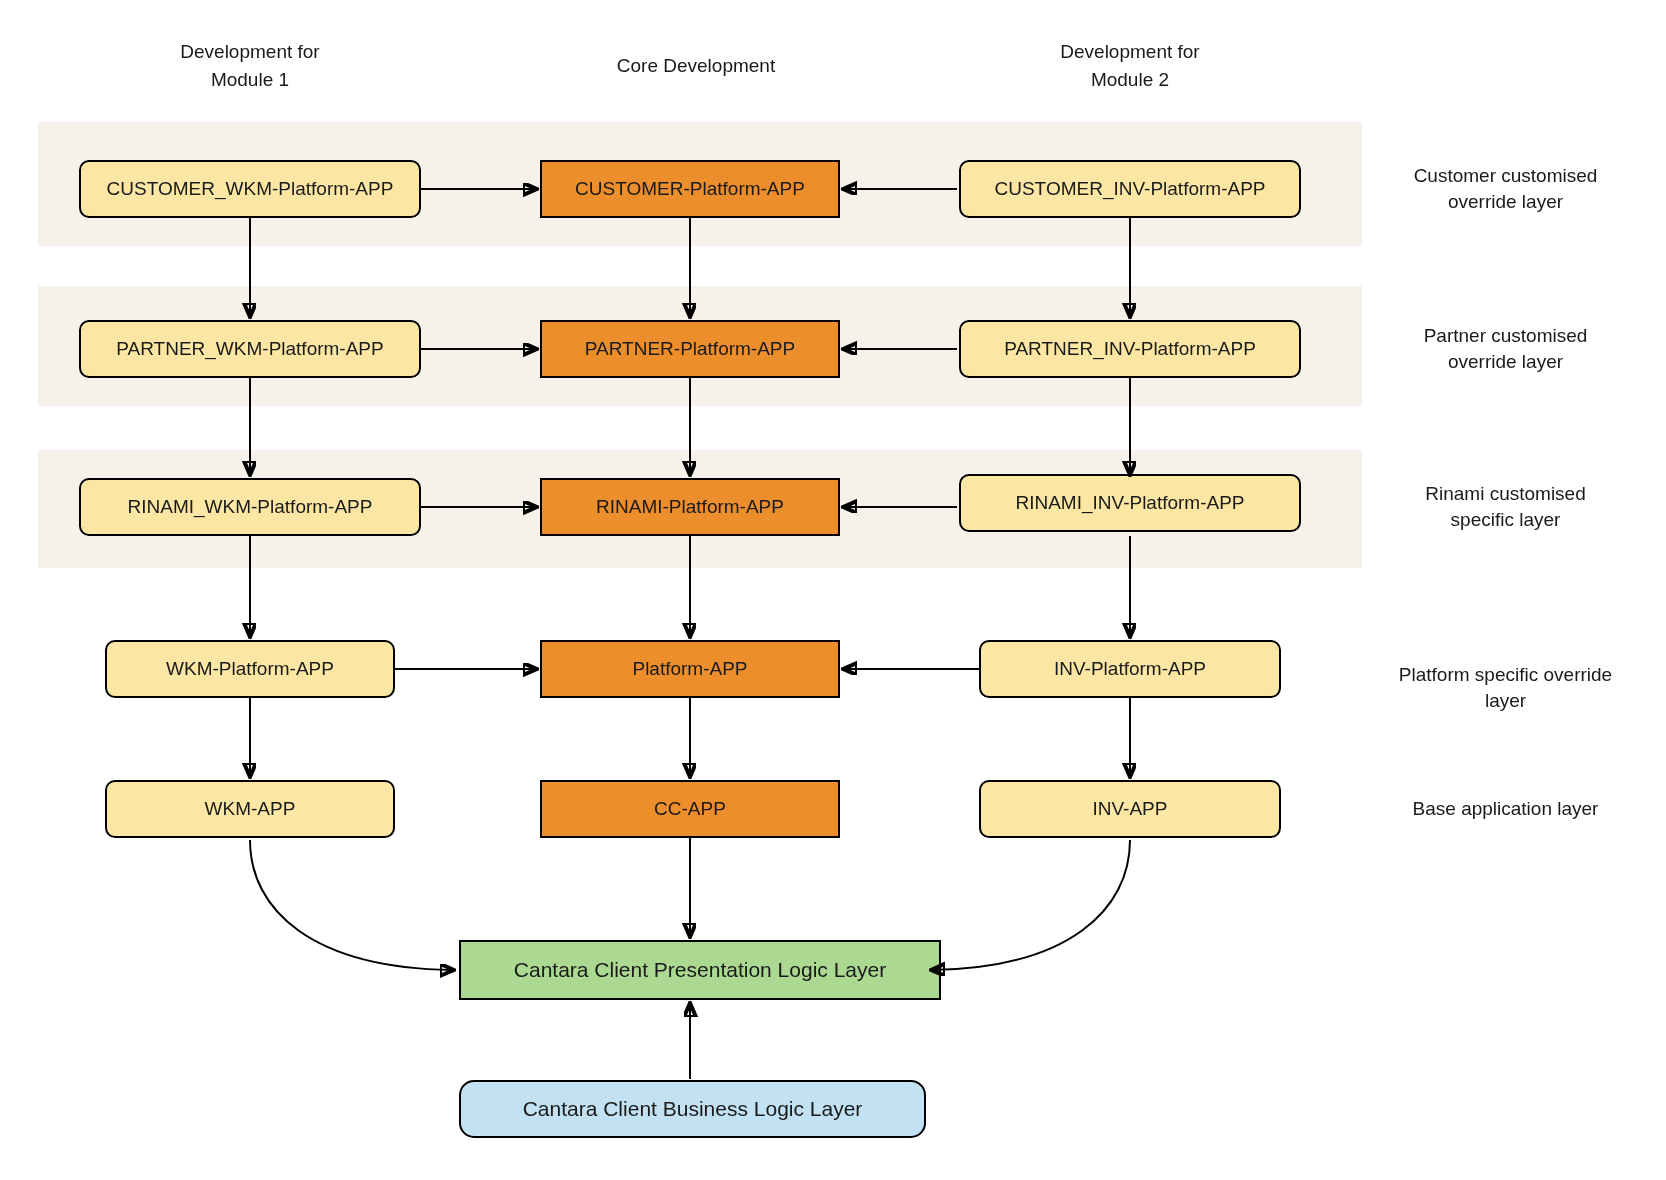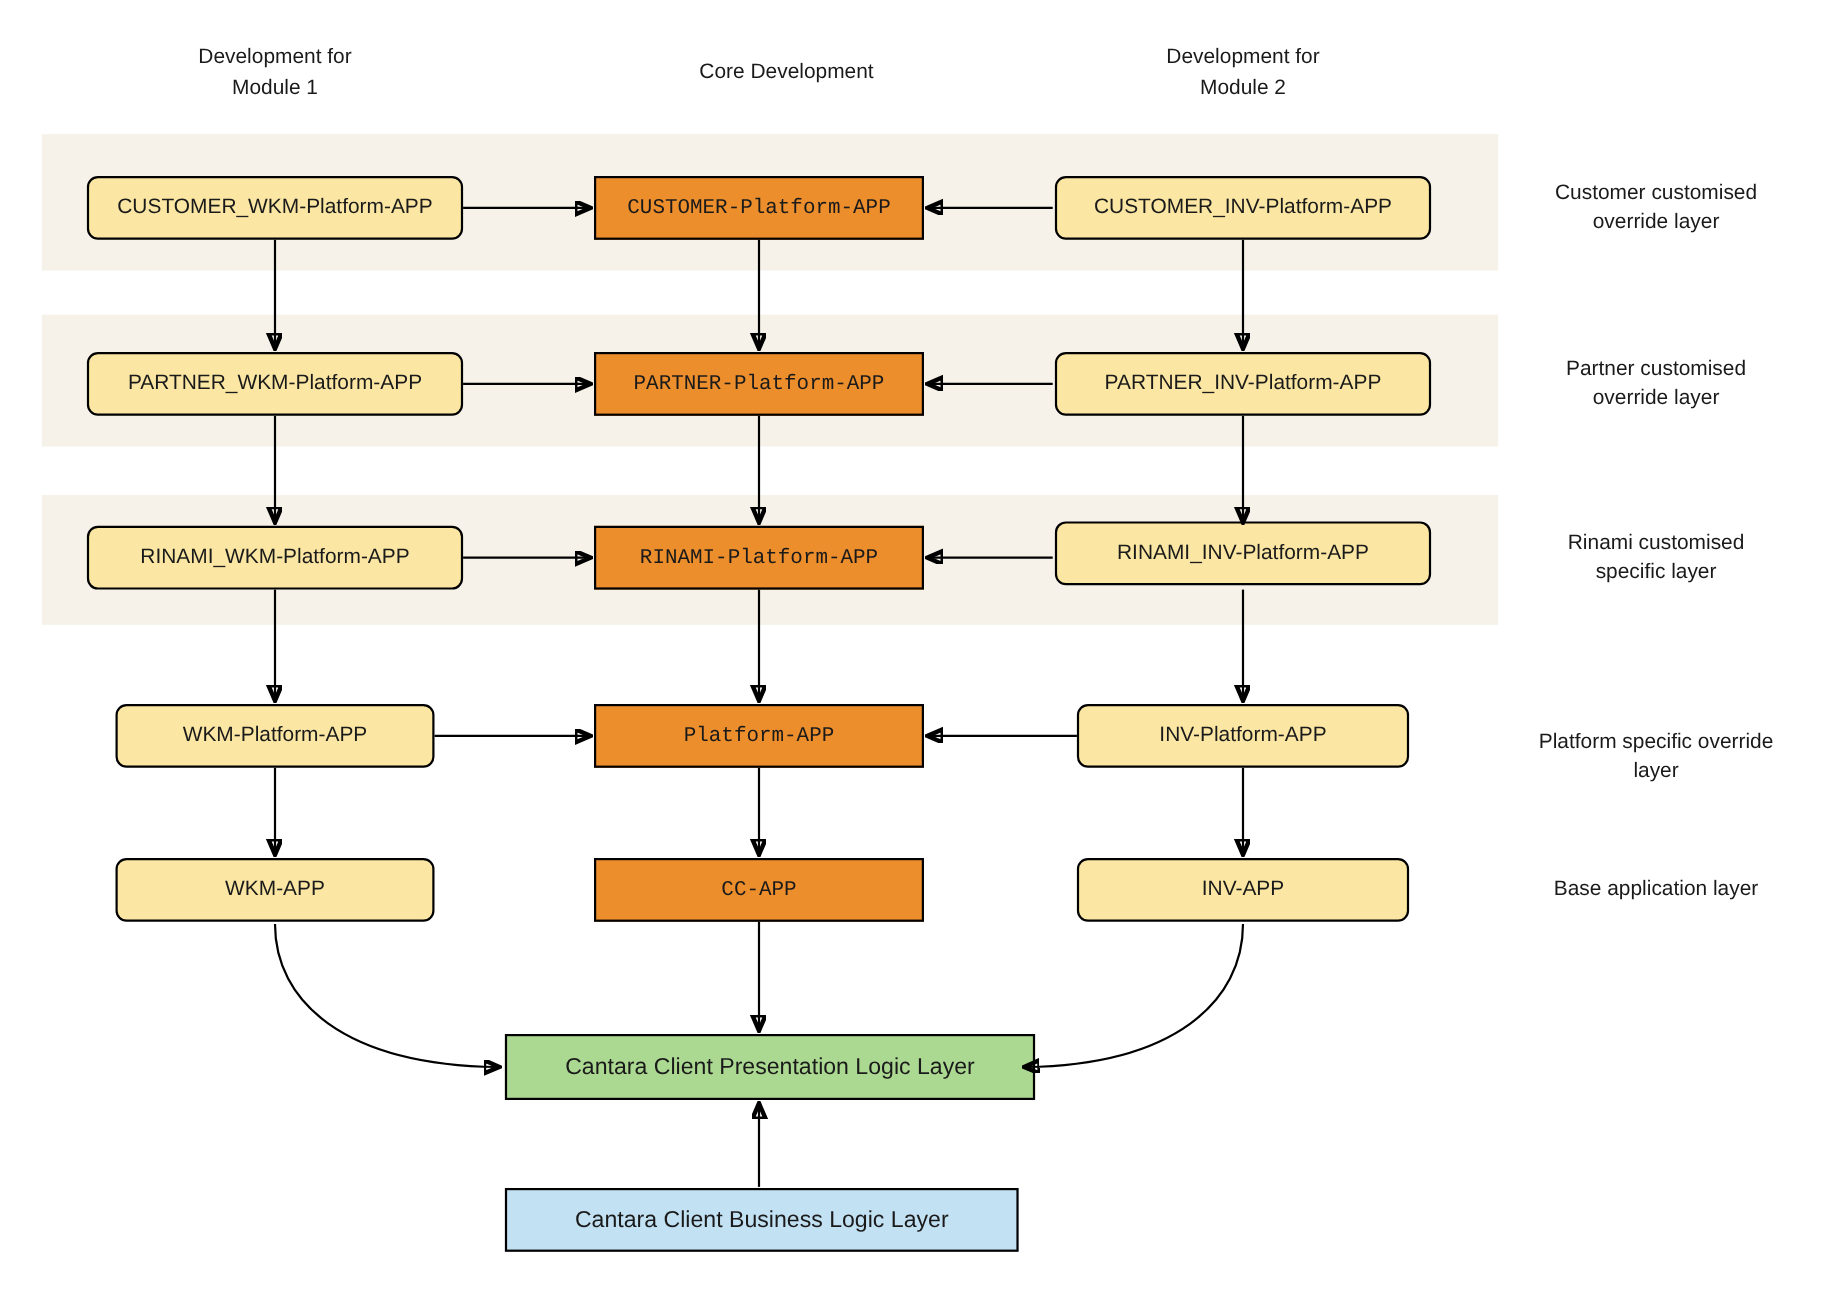--- a/index.html
+++ b/index.html
@@ -19,43 +19,43 @@
   .col-header{
     position:absolute; width:320px; text-align:center; font-size:19px;
     line-height:28px; white-space:pre-line; color:var(--text);
   }
   .box{
     position:absolute; height:58px; border:2px solid var(--border);
     display:flex; align-items:center; justify-content:center;
     font-size:19px; text-align:center; color:var(--text);
   }
   .yellow{background:var(--node-yellow);border-radius:10px;}
-  .orange{background:var(--node-orange);font-family:Liberation Mono, monospace;}
+  .orange{background:var(--node-orange);}
   .green{background:var(--node-green); height:60px; font-size:21px;}
-  .blue{background:var(--node-blue); font-size:21px;}
+  .blue{background:var(--node-blue); font-size:21px;border-radius:15px;}
   .layer-label{
     position:absolute; left:1398px; width:215px; height:80px;
     display:flex; align-items:center; justify-content:center;
     text-align:center; font-size:19px; line-height:26px; color:var(--text);
   }
   svg.arrows{position:absolute; left:0; top:0; pointer-events:none;}
   svg.arrows path{stroke:var(--arrow); stroke-width:2; fill:none;}
 </style>
 </head>
 <body>
 
 <div class="canvas">
 
   <div class="band" style="top:122px;height:124px"></div>
   <div class="band" style="top:286px;height:120px"></div>
   <div class="band" style="top:450px;height:118px"></div>
 
   <div class="col-header" style="left:90px;top:38px">Development for
 Module 1</div>
-  <div class="col-header" style="left:555px;top:52px">Core Development</div>
+  <div class="col-header" style="left:536px;top:52px">Core Development</div>
   <div class="col-header" style="left:970px;top:38px">Development for
 Module 2</div>
 
   <div class="box yellow" style="left:79px;top:160px;width:342px">CUSTOMER_WKM-Platform-APP</div>
   <div class="box orange" style="left:540px;top:160px;width:300px">CUSTOMER-Platform-APP</div>
   <div class="box yellow" style="left:959px;top:160px;width:342px">CUSTOMER_INV-Platform-APP</div>
 
   <div class="box yellow" style="left:79px;top:320px;width:342px">PARTNER_WKM-Platform-APP</div>
   <div class="box orange" style="left:540px;top:320px;width:300px">PARTNER-Platform-APP</div>
   <div class="box yellow" style="left:959px;top:320px;width:342px">PARTNER_INV-Platform-APP</div>

